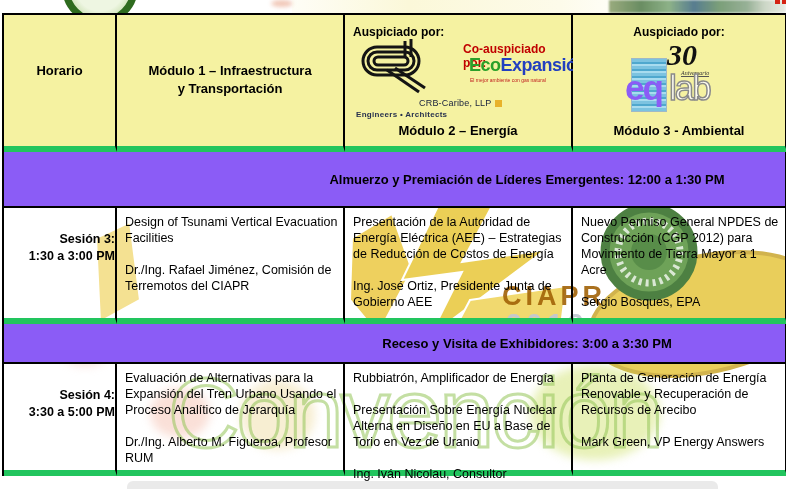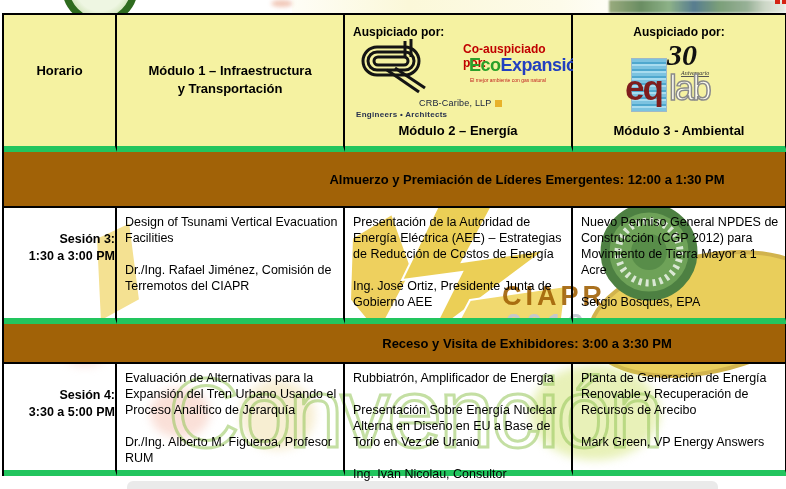--- a/index.html
+++ b/index.html
@@ -40,21 +40,21 @@
                background:#eaeaea;border-radius:6px 6px 0 0;z-index:0;}
 
   
   .schedule{position:absolute;left:2px;top:13px;z-index:2;
             display:grid;grid-template-columns:113px 228px 228px 214px;
             grid-template-rows:137px 56px 116px 40px 112px;
             border-left:2px solid #000;border-top:2px solid #000;}
   .cell{border-right:2px solid #000;border-bottom:6px solid #22c55e;box-sizing:border-box;
         position:relative;background:transparent;}
   .hdr{background:#f5f2a1;}
-  .band{grid-column:1 / -1;background:#a16207;display:flex;align-items:center;
+  .band{grid-column:1 / -1;background:#8b5cf6;display:flex;align-items:center;
         justify-content:center;padding-left:265px;box-sizing:border-box;
         border-right:2px solid #000;border-bottom:2px solid #000;
         font-weight:bold;font-size:13px;}
   .pre{white-space:pre-line;}
   .hdr-center{display:flex;align-items:flex-start;justify-content:center;text-align:center;
               font-weight:bold;font-size:13px;padding-top:47px;line-height:1.35;}
   .sess-label{text-align:right;font-weight:bold;font-size:12.5px;padding-top:7px;line-height:1.3;}
   .sess-body{font-size:12.5px;line-height:1.28;padding:6px 5px 0 8px;}
 
   
@@ -71,21 +71,21 @@
   .eco-tag{position:absolute;left:125px;top:62px;width:106px;font-size:5px;color:#c02020;
            text-decoration:underline;white-space:nowrap;overflow:hidden;}
   .mod-bottom{position:absolute;left:0;right:0;bottom:8px;text-align:center;font-weight:bold;font-size:13px;}
 
   
   .sp-label-c{position:absolute;left:0;right:0;top:10px;text-align:center;font-weight:bold;font-size:12px;}
   .eqlab{position:absolute;left:50px;top:27px;width:150px;height:72px;}
   .eq-rect{position:absolute;left:8px;top:16px;width:36px;height:54px;
            background:repeating-linear-gradient(180deg,#7cc3e0 0 3px,#4fa8ce 3px 5px,#a8dcef 5px 7px);
            border:1px solid #9fb9c6;box-sizing:border-box;}
-  .eq-txt{position:absolute;left:2px;top:26px;font-weight:bold;font-size:35px;color:#7f1d1d;letter-spacing:-2px;}
+  .eq-txt{position:absolute;left:2px;top:26px;font-weight:bold;font-size:35px;color:#8b5cf6;letter-spacing:-2px;}
   .lab-txt{position:absolute;left:46px;top:26px;font-weight:normal;font-size:35px;letter-spacing:-2px;
            color:rgba(255,255,255,.85);-webkit-text-stroke:1.5px #8a8a8a;}
   .t30{position:absolute;left:44px;top:-4px;font-family:"Liberation Serif",serif;font-style:italic;
        font-weight:bold;font-size:30px;color:#111;}
   .aniv{position:absolute;left:58px;top:28px;font-family:"Liberation Serif",serif;font-style:italic;
         font-size:6px;color:#333;border-bottom:1px solid #555;}
 </style>
 </head>
 <body>
 

